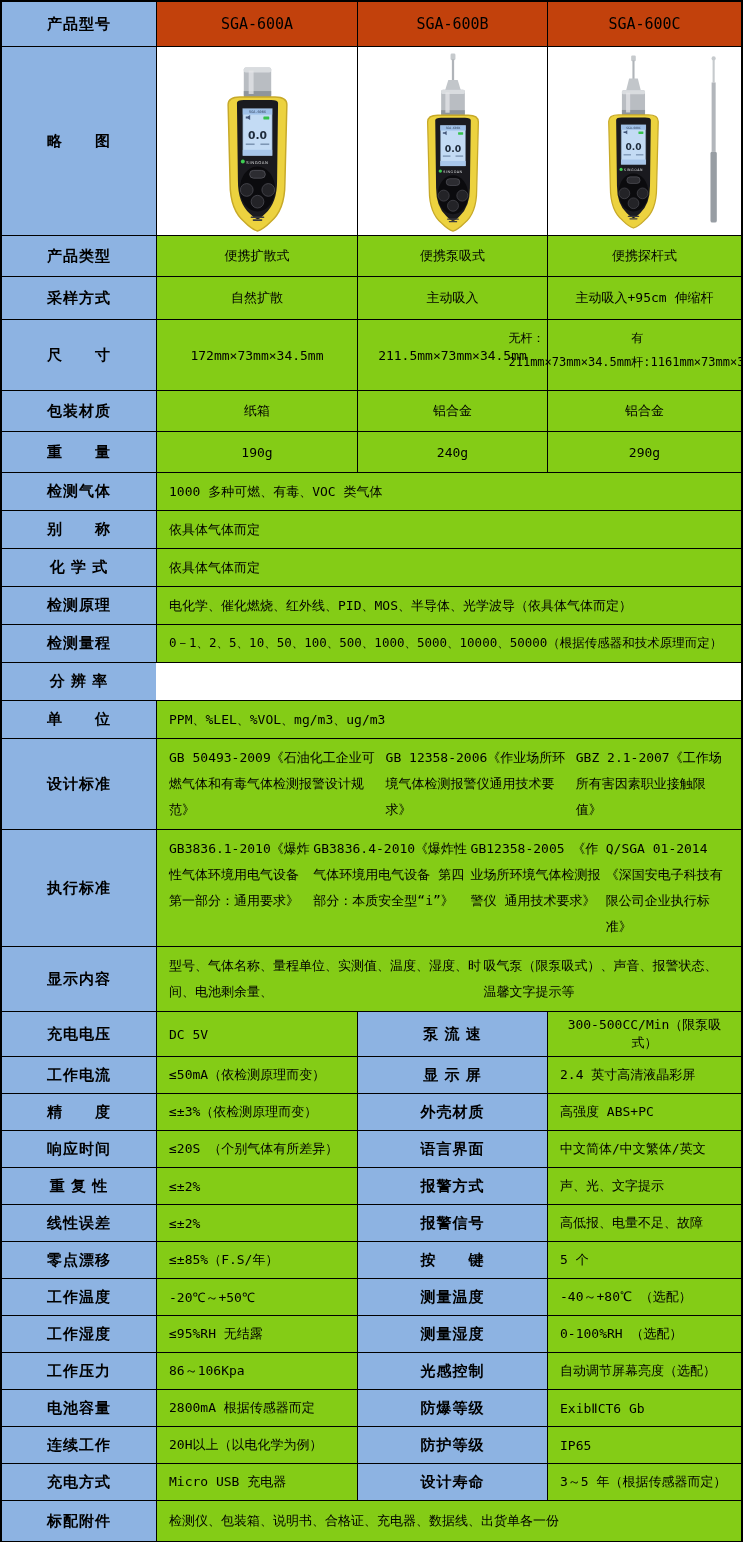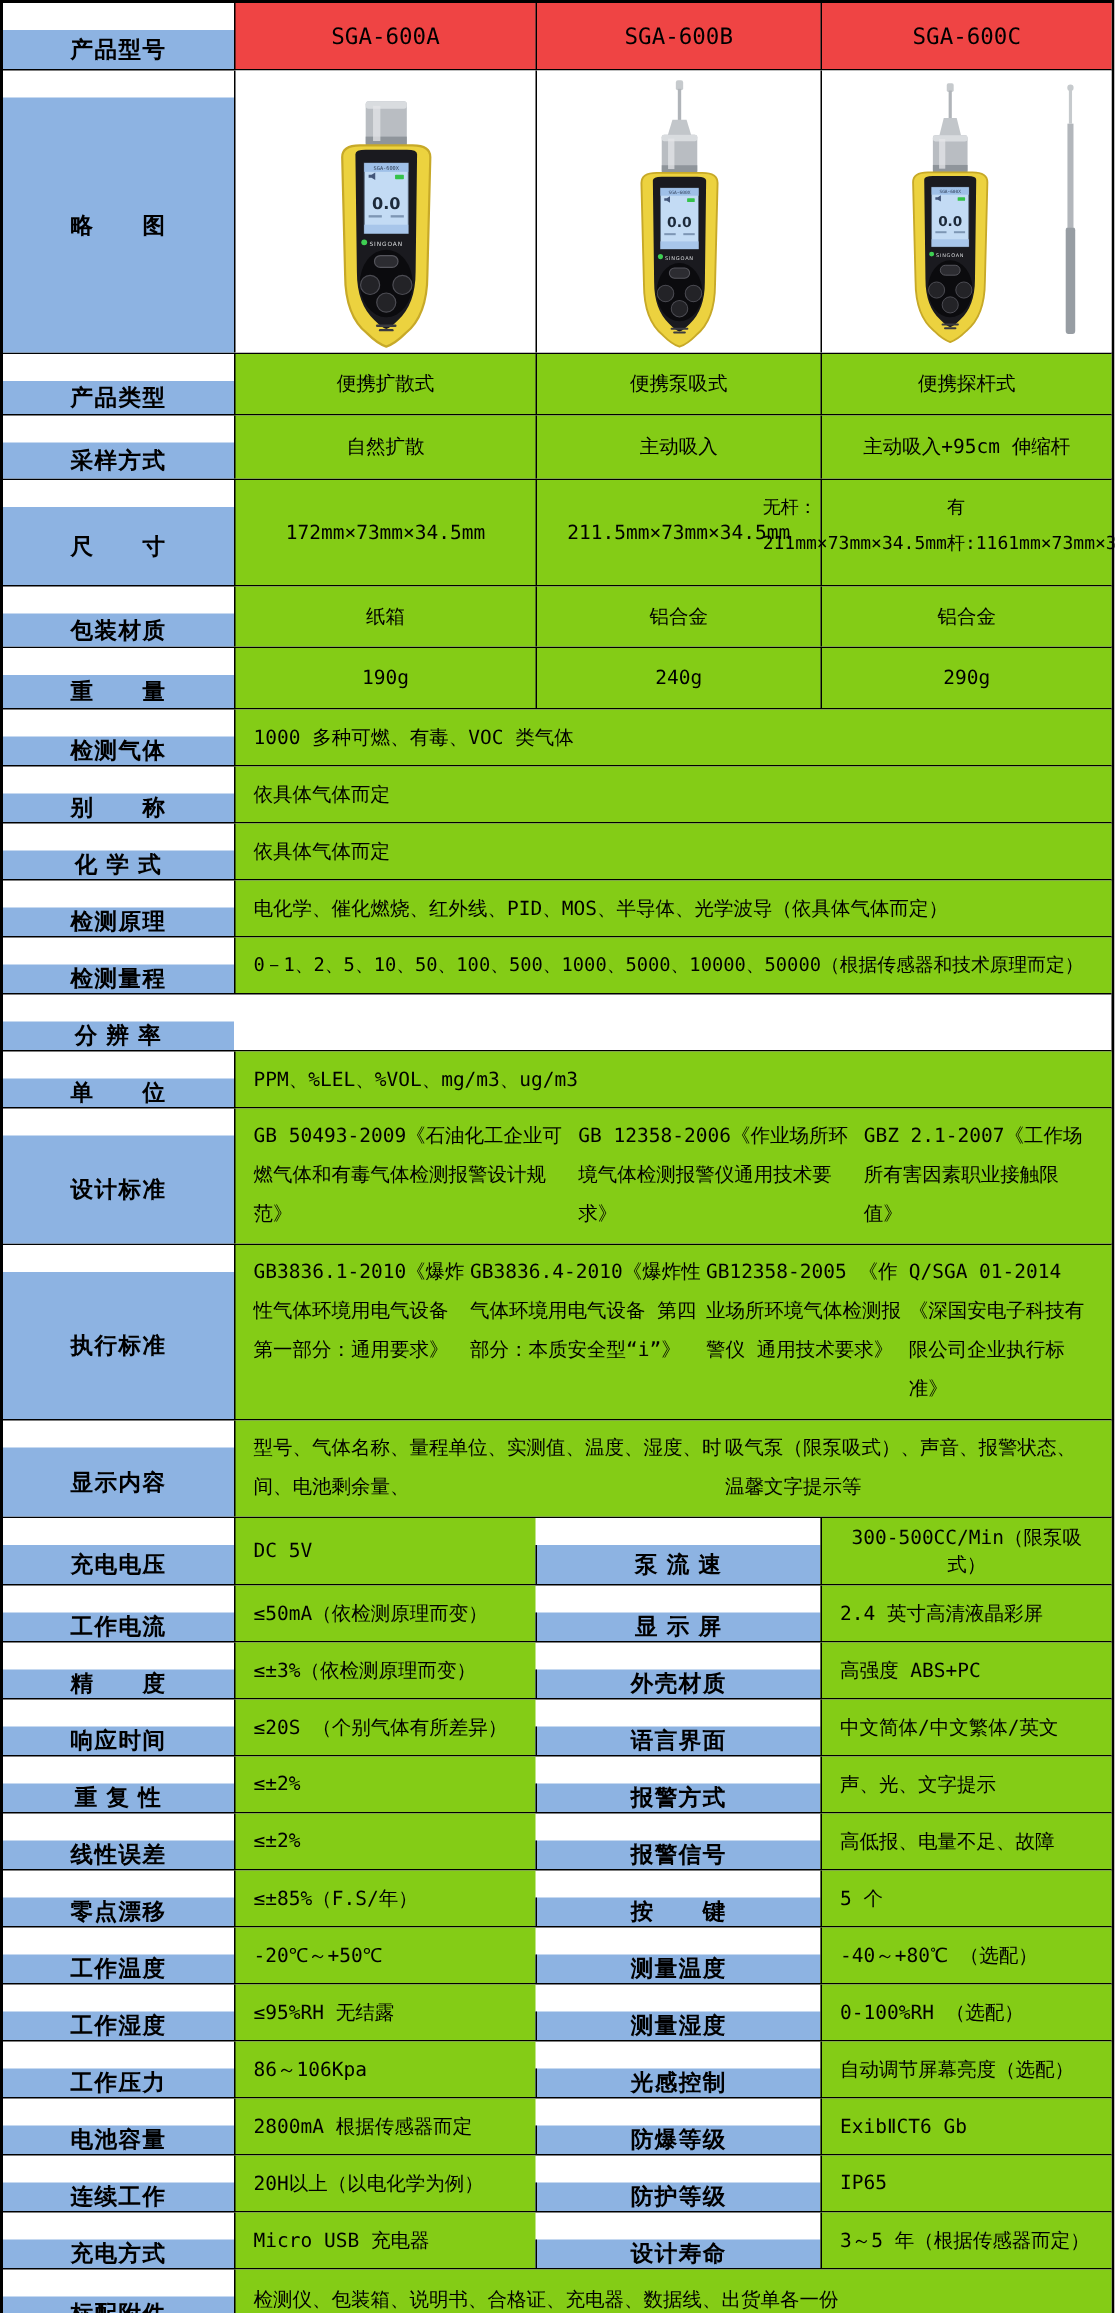--- a/index.html
+++ b/index.html
@@ -3,24 +3,24 @@
 <meta charset="utf-8">
 <style>
   html,body{margin:0;padding:0;background:#fff;}
   .t{width:743px;border:2px solid #000;box-sizing:border-box;background:#fff;
      font-family:"Liberation Sans",sans-serif;color:#000;}
   .r{display:flex;}
   .r + .r{border-top:1px solid #000;}
   .c{border-left:1px solid #000;box-sizing:border-box;display:flex;
      align-items:center;justify-content:center;text-align:center;}
   .c:first-child{border-left:none;}
-  .lab{background:#8db3e2;font-weight:700;font-size:15px;letter-spacing:1px;margin-top:18px;}
+  .lab{background:#8db3e2;font-weight:700;font-size:15px;letter-spacing:1px;}
   .v{background:#84cc16;font-size:13px;
      font-family:"DejaVu Sans Mono","Liberation Sans",sans-serif;}
-  .hv{background:#ef4444;font-size:15px;}
+  .hv{background:#c2410c;font-size:15px;}
   .white{background:#ffffff;}
   .left{justify-content:flex-start;text-align:center;padding:4px 12px;}
   .stack{flex-direction:row;align-items:flex-start;justify-content:center;
          line-height:2;padding:6px 12px;text-align:left;}
   .col-lab{width:154px;}
   .col-a{width:201px;}
   .col-b{width:190px;}
   .col-c{width:194px;}
   .col-full{width:585px;}
   .hidden-defs{position:absolute;width:0;height:0;overflow:hidden;}

